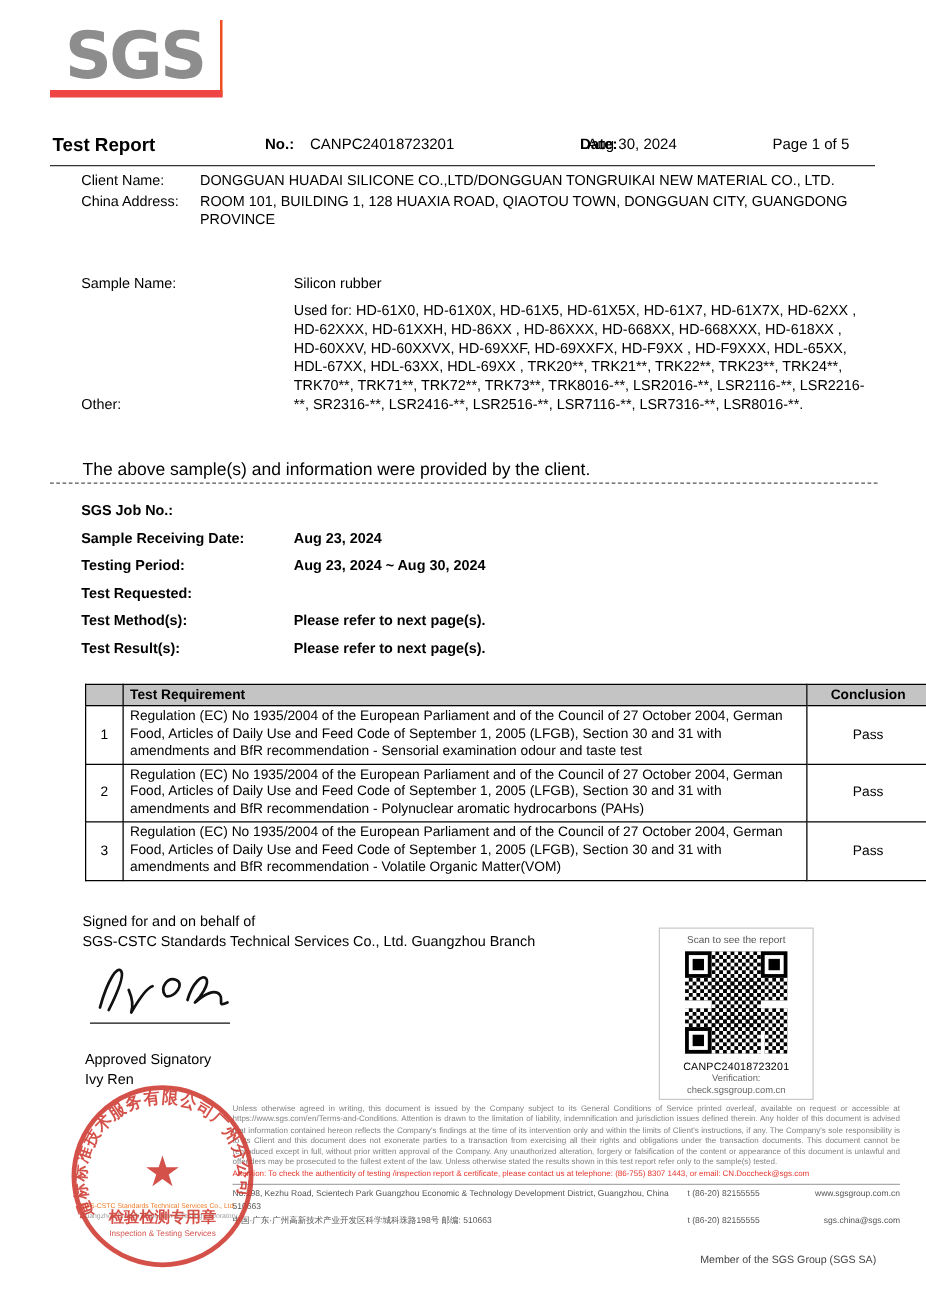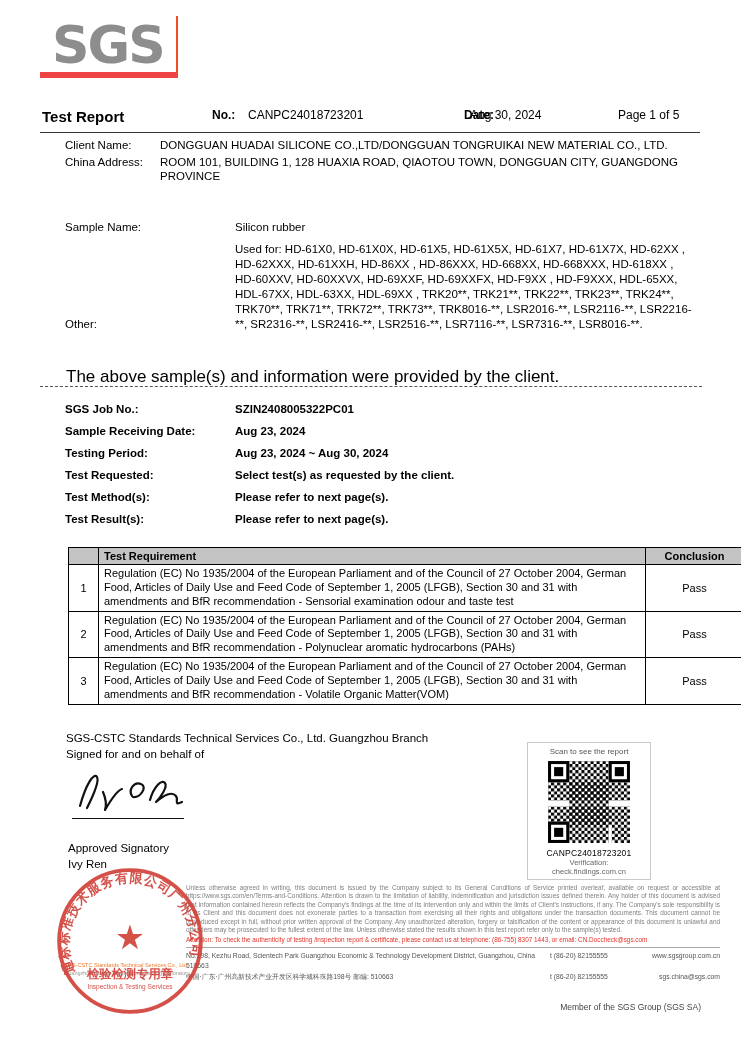--- a/index.html
+++ b/index.html
@@ -27,21 +27,21 @@
   .client-block { position:absolute; top:138px; left:65px; width:625px; font-size:11.5px; line-height:1.28; }
   .crow { display:flex; align-items:flex-start; margin-bottom:2px; }
   .crow .lbl { width:95px; flex:0 0 95px; }
   .crow .val { flex:1; }
 
   
   .sample-block { position:absolute; top:220px; left:65px; width:630px; font-size:11.5px; line-height:1.3; }
   .srow { display:flex; align-items:flex-end; margin-bottom:7px; }
   .srow .lbl { width:170px; flex:0 0 170px; }
   .srow .val { width:458px; flex:0 0 458px; }
-  .provided-note { position:absolute; top:367px; left:66px; font-size:17px; }
+  .provided-note { position:absolute; top:367px; left:66px; font-size:14px; }
   .dash-rule { position:absolute; top:386px; left:40px; width:662px; border-top:1.5px dashed #555; }
 
   
   .details-block { position:absolute; top:398px; left:65px; width:630px; font-size:11.5px; }
   .drow { display:flex; height:22px; align-items:center;font-weight:bold; }
   .drow .lbl { width:170px; flex:0 0 170px; }
   .drow .val { flex:1; }
 
   
   table.req { position:absolute; top:547px; left:68px; width:676px; border-collapse:collapse; font-size:11px; }
@@ -125,33 +125,31 @@
       <span class="lbl">Other:</span>
       <span class="val">Used for: HD-61X0, HD-61X0X, HD-61X5, HD-61X5X, HD-61X7, HD-61X7X, HD-62XX , HD-62XXX, HD-61XXH, HD-86XX , HD-86XXX, HD-668XX, HD-668XXX, HD-618XX , HD-60XXV, HD-60XXVX, HD-69XXF, HD-69XXFX, HD-F9XX , HD-F9XXX, HDL-65XX, HDL-67XX, HDL-63XX, HDL-69XX , TRK20**, TRK21**, TRK22**, TRK23**, TRK24**, TRK70**, TRK71**, TRK72**, TRK73**, TRK8016-**, LSR2016-**, LSR2116-**, LSR2216-**, SR2316-**, LSR2416-**, LSR2516-**, LSR7116-**, LSR7316-**, LSR8016-**.</span>
     </div>
   </div>
   <div class="provided-note">The above sample(s) and information were provided by the client.</div>
   <div class="dash-rule"></div>
 
   <div class="details-block">
     <div class="drow">
       <span class="lbl">SGS Job No.:</span>
-      <span class="val">SZIN2408005322PC01</span>
     </div>
     <div class="drow">
       <span class="lbl">Sample Receiving Date:</span>
       <span class="val">Aug 23, 2024</span>
     </div>
     <div class="drow">
       <span class="lbl">Testing Period:</span>
       <span class="val">Aug 23, 2024 ~ Aug 30, 2024</span>
     </div>
     <div class="drow">
       <span class="lbl">Test Requested:</span>
-      <span class="val">Select test(s) as requested by the client.</span>
     </div>
     <div class="drow">
       <span class="lbl">Test Method(s):</span>
       <span class="val">Please refer to next page(s).</span>
     </div>
     <div class="drow">
       <span class="lbl">Test Result(s):</span>
       <span class="val">Please refer to next page(s).</span>
     </div>
   </div>
@@ -177,22 +175,22 @@
       </tr>
       <tr>
         <td class="c-idx">3</td>
         <td class="c-req">Regulation (EC) No 1935/2004 of the European Parliament and of the Council of 27 October 2004, German Food, Articles of Daily Use and Feed Code of September 1, 2005 (LFGB), Section 30 and 31 with amendments and BfR recommendation - Volatile Organic Matter(VOM)</td>
         <td class="c-con">Pass</td>
       </tr>
     </tbody>
   </table>
 
   <div class="sign-block">
+    <div>Signed for and on behalf of</div>
     <div>SGS-CSTC Standards Technical Services Co., Ltd. Guangzhou Branch</div>
-    <div>Signed for and on behalf of</div>
   </div>
   <svg class="sig-draw" viewBox="0 0 125 52">
     <path d="M10,40 C16,18 24,6 27,11 C30,16 21,34 17,42 M33,26 C36,33 37,38 35,44 C42,32 48,24 52,23 M62,30 C58,24 64,15 71,18 C78,21 70,32 63,31 M80,34 C84,20 92,13 95,17 C98,21 90,32 86,36 C94,29 102,25 106,30 C109,34 103,40 112,36" fill="none" stroke="#111" stroke-width="2.2" stroke-linecap="round" stroke-linejoin="round"></path>
   </svg>
   <div class="sig-line"></div>
   <div class="sig-name">Ivy Ren</div>
   <div class="sig-title">Approved Signatory</div>
 
   <div class="qr-block">
     <div class="qr-scan">Scan to see the report</div>
@@ -219,21 +217,21 @@
         <rect x="2" y="22" width="5" height="5"></rect>
       </g>
       <g fill="#000">
         <rect x="3" y="3" width="3" height="3"></rect>
         <rect x="23" y="3" width="3" height="3"></rect>
         <rect x="3" y="23" width="3" height="3"></rect>
       </g>
     </svg>
     <div class="qr-code-no">CANPC24018723201</div>
     <div class="qr-ver">Verification:</div>
-    <div class="qr-ver">check.findings.com.cn</div>
+    <div class="qr-ver">check.sgsgroup.com.cn</div>
   </div>
 
   <div class="footer">
     <div class="disclaimer">Unless otherwise agreed in writing, this document is issued by the Company subject to its General Conditions of Service printed overleaf, available on request or accessible at https://www.sgs.com/en/Terms-and-Conditions. Attention is drawn to the limitation of liability, indemnification and jurisdiction issues defined therein. Any holder of this document is advised that information contained hereon reflects the Company's findings at the time of its intervention only and within the limits of Client's instructions, if any. The Company's sole responsibility is to its Client and this document does not exonerate parties to a transaction from exercising all their rights and obligations under the transaction documents. This document cannot be reproduced except in full, without prior written approval of the Company. Any unauthorized alteration, forgery or falsification of the content or appearance of this document is unlawful and offenders may be prosecuted to the fullest extent of the law. Unless otherwise stated the results shown in this test report refer only to the sample(s) tested.</div>
     <div class="attention">Attention: To check the authenticity of testing /inspection report &amp; certificate, please contact us at telephone: (86-755) 8307 1443, or email: CN.Doccheck@sgs.com</div>
     <div class="addr-block">
       <div class="addr-row">
         <span class="a">No.198, Kezhu Road, Scientech Park Guangzhou Economic &amp; Technology Development District, Guangzhou, China 510663</span>
         <span class="p">t (86-20) 82155555</span>
         <span class="w">www.sgsgroup.com.cn</span>

